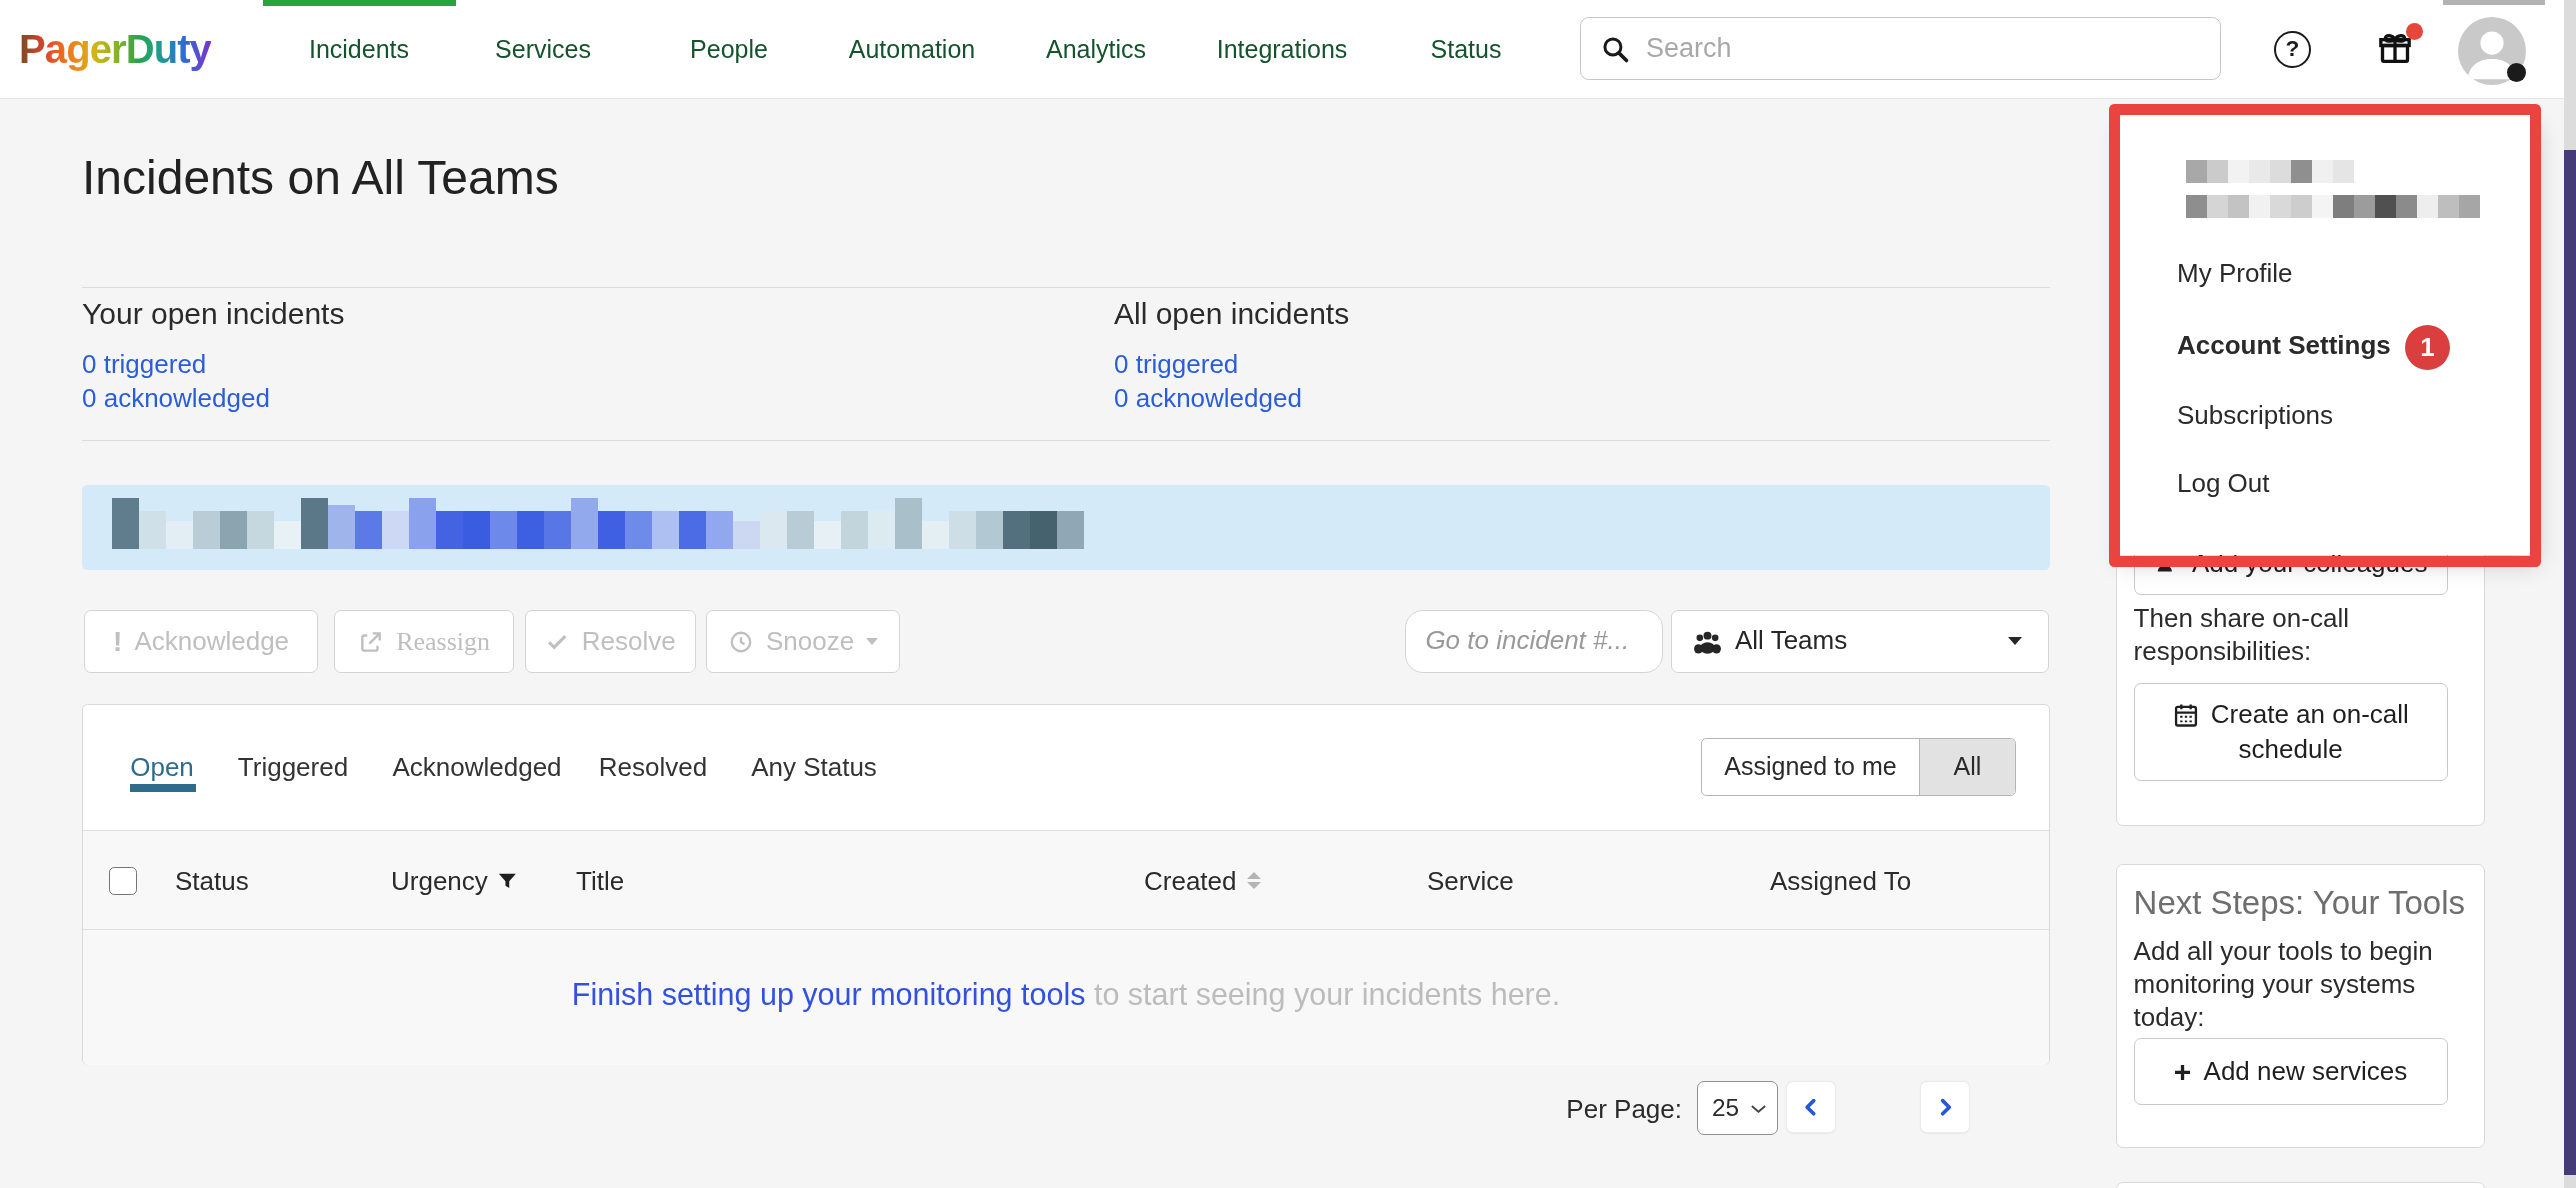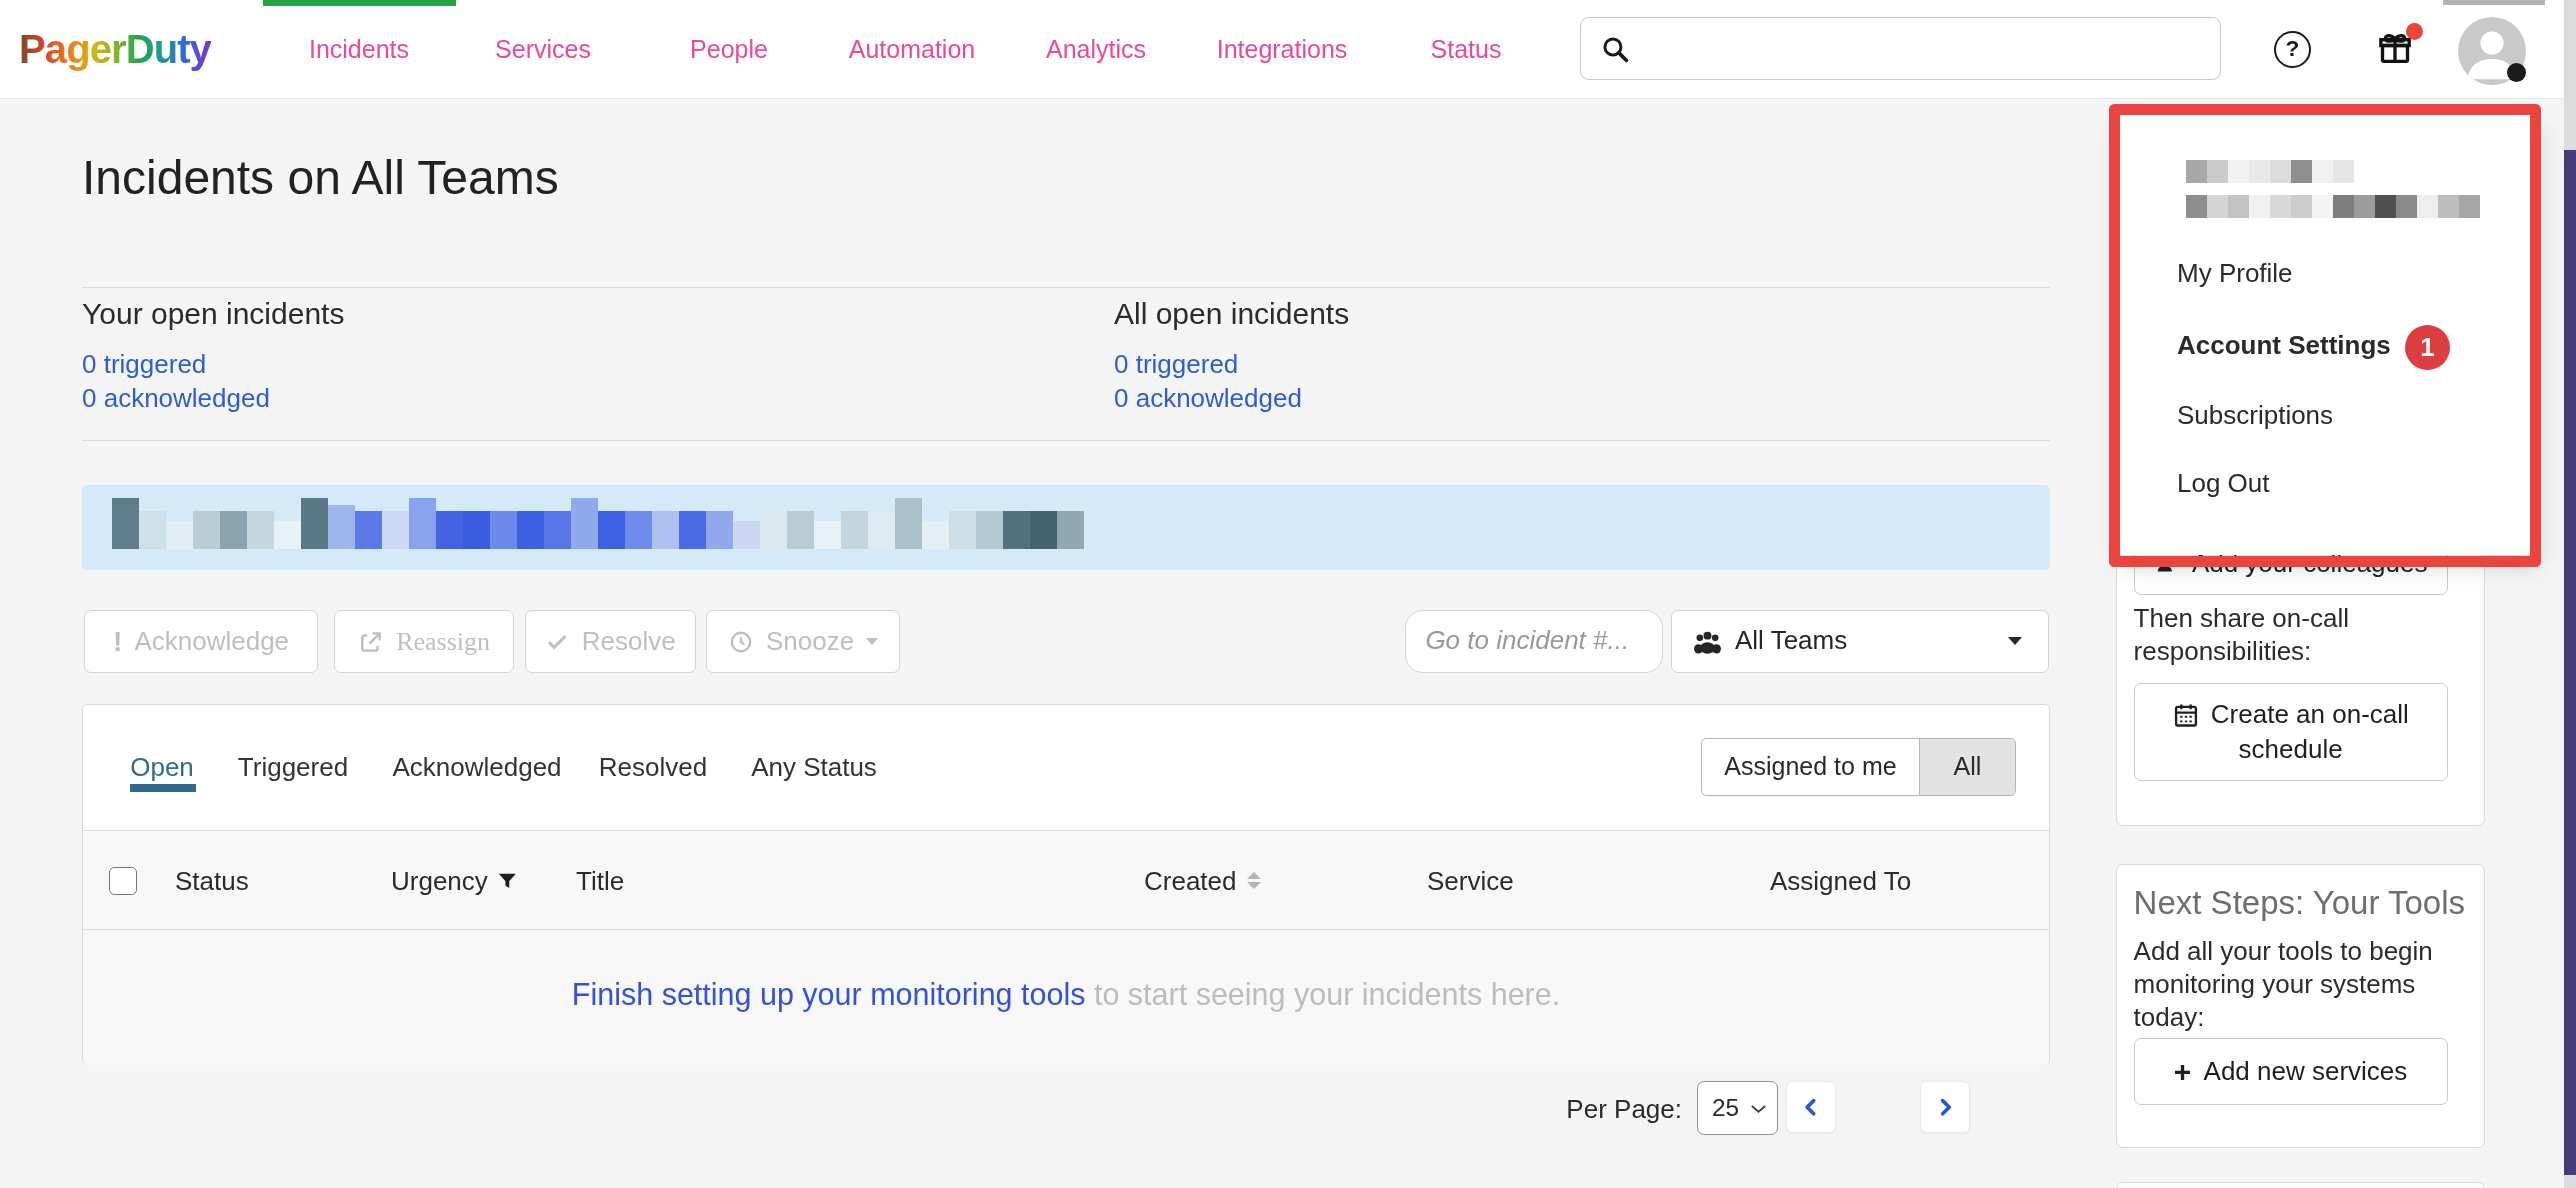--- a/index.html
+++ b/index.html
@@ -5,21 +5,21 @@
   html,body{margin:0;padding:0;}
   body{font-family:"Liberation Sans", sans-serif; background:#f5f5f5;}
   .screen{position:relative;width:2576px;height:1189px;overflow:hidden;background:#f5f5f5;}
   .abs{position:absolute;}
 
   
   .header{position:absolute;left:0;top:0;width:2576px;height:98px;background:#fff;border-bottom:0.9px solid #e6e6e6;z-index:3;}
   .logo{position:absolute;left:19px;top:0;height:98px;line-height:98px;font-size:40px;font-weight:bold;letter-spacing:-0.9px;
         background:linear-gradient(90deg,#7a4a1f 0%,#d8442e 13%,#ef7b1a 26%,#d8b414 39%,#8fb32a 50%,#27a44a 62%,#1f9f86 72%,#2f6ad8 86%,#7d33cc 100%);
         -webkit-background-clip:text;background-clip:text;color:transparent;}
-  .navitem{position:absolute;top:0;height:98px;line-height:98px;font-size:25px;color:#ec4899;transform:translateX(-50%);white-space:nowrap;cursor:pointer;}
+  .navitem{position:absolute;top:0;height:98px;line-height:98px;font-size:25px;color:#14532d;transform:translateX(-50%);white-space:nowrap;cursor:pointer;}
   .green-ind{position:absolute;left:263px;top:0;width:193px;height:6.1px;background:#26a343;}
   .searchbox{position:absolute;left:1580px;top:17.4px;width:641px;height:63px;background:#fff;border:1.7px solid #c6c6c6;border-radius:8.7px;box-sizing:border-box;}
   .searchbox input{position:absolute;left:63px;top:1.7px;width:549px;height:54px;border:none;outline:none;font-size:27px;color:#333;font-family:"Liberation Sans",sans-serif;background:transparent;}
   .searchbox input::placeholder{color:#a8a8a8;}
   .help-icon{position:absolute;left:2274px;top:30.5px;width:37px;height:37px;border:2.6px solid #1a1a1a;border-radius:50%;box-sizing:border-box;text-align:center;line-height:31px;font-size:22.7px;font-weight:bold;color:#1a1a1a;cursor:pointer;}
   .avatar{position:absolute;left:2458px;top:16.6px;width:68px;height:68px;border-radius:50%;background:#c9c9c9;overflow:hidden;cursor:pointer;}
   .avatar-dot{position:absolute;left:2507px;top:63px;width:19px;height:19px;border-radius:50%;background:#1b1b1b;}
   .topright-bar{position:absolute;left:2443px;top:0;width:102px;height:5.2px;background:#b3b3b3;}
 
   
@@ -96,20 +96,21 @@
     <div class="navitem" style="left:912px;">Automation</div>
     <div class="navitem" style="left:1096px;">Analytics</div>
     <div class="navitem" style="left:1282px;">Integrations</div>
     <div class="navitem" style="left:1466px;">Status</div>
 
     <div class="searchbox">
       <svg class="abs" style="left:19px;top:15.7px;" width="31" height="31" viewBox="0 0 24 24">
         <circle cx="10" cy="10" r="6.2" fill="none" stroke="#1a1a1a" stroke-width="2.3"></circle>
         <line x1="14.8" y1="14.8" x2="20.5" y2="20.5" stroke="#1a1a1a" stroke-width="2.8" stroke-linecap="round"></line>
       </svg>
+      <input type="text" placeholder="Search" style="">
     </div>
 
     <div class="help-icon">?</div>
 
     <div class="abs" style="left:2375px;top:28px;width:56px;height:49px;">
       <svg width="40" height="40" viewBox="0 0 24 24" fill="none" stroke="#111" stroke-width="2">
         <rect x="4.5" y="10.5" width="15" height="9.5" rx="0.8"></rect>
         <rect x="3.5" y="7" width="17" height="3.5"></rect>
         <path d="M12 7v13"></path>
         <path d="M12 7c-1.6-3.2-6-3-5.8-0.6 0.2 1.9 3.2 1.9 5.8 0.6z"></path>

